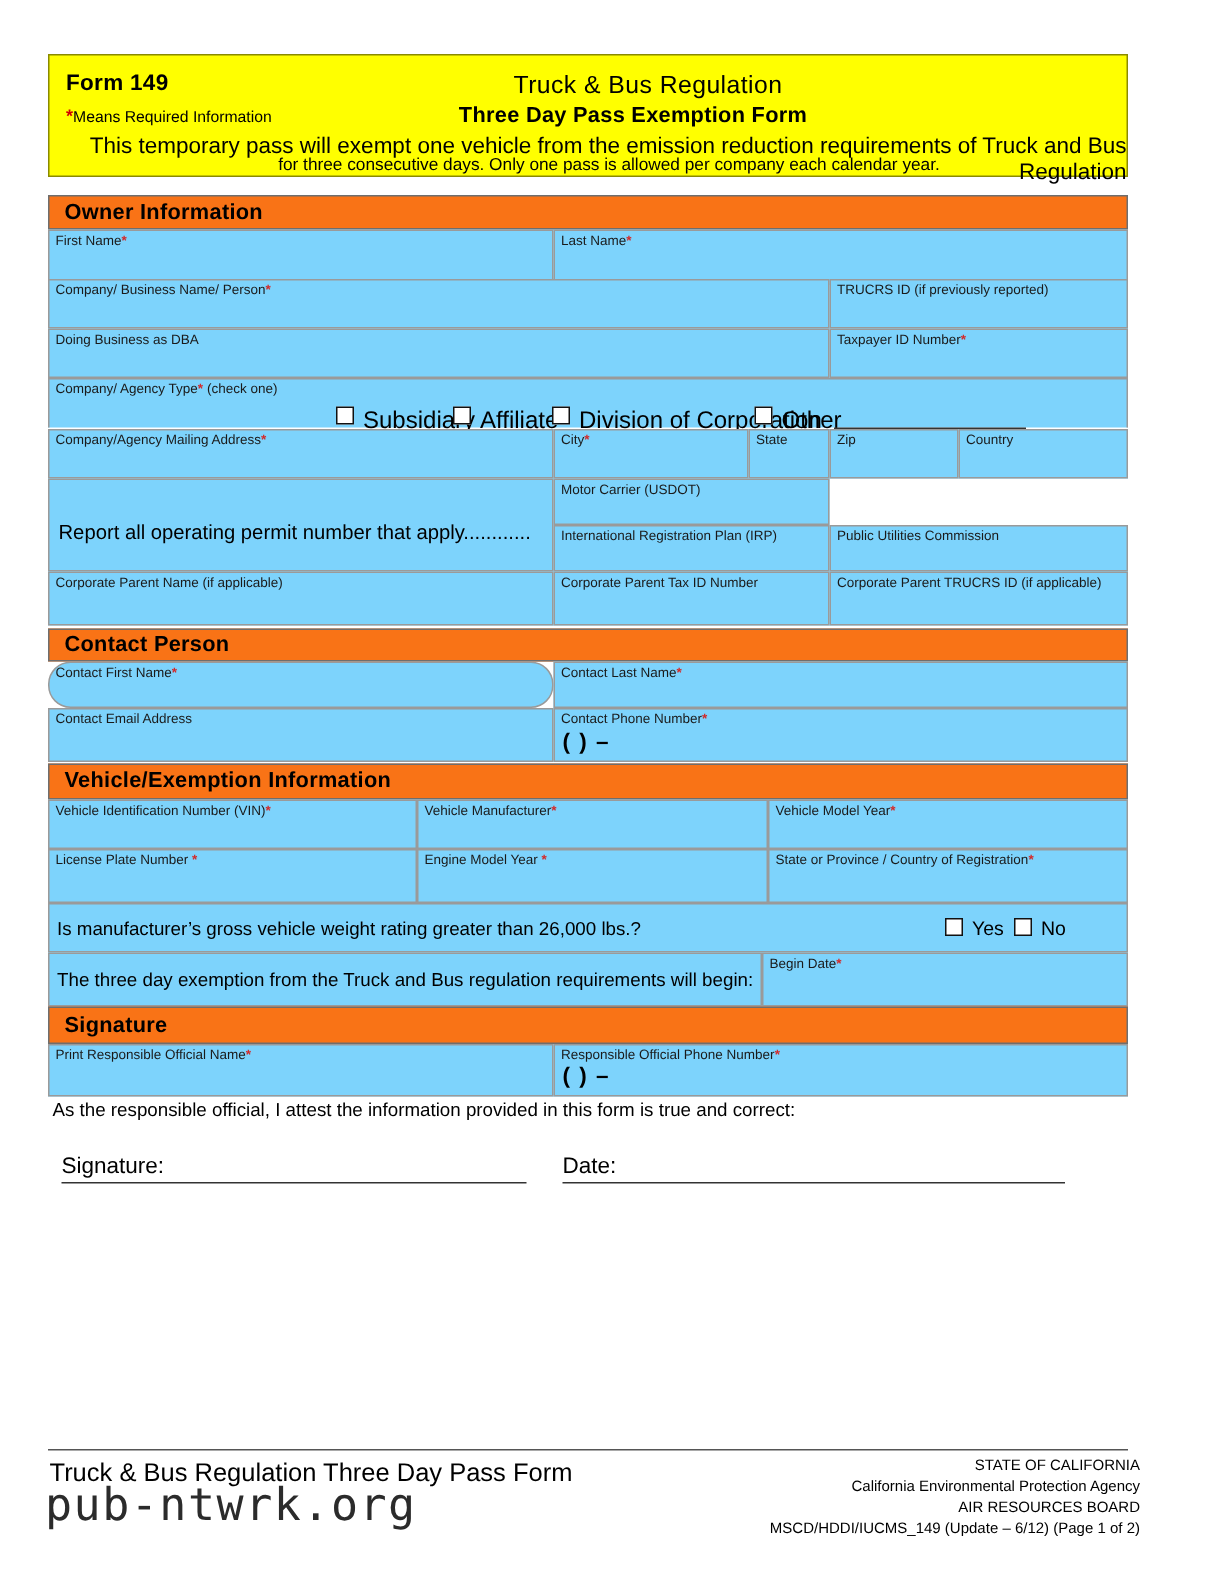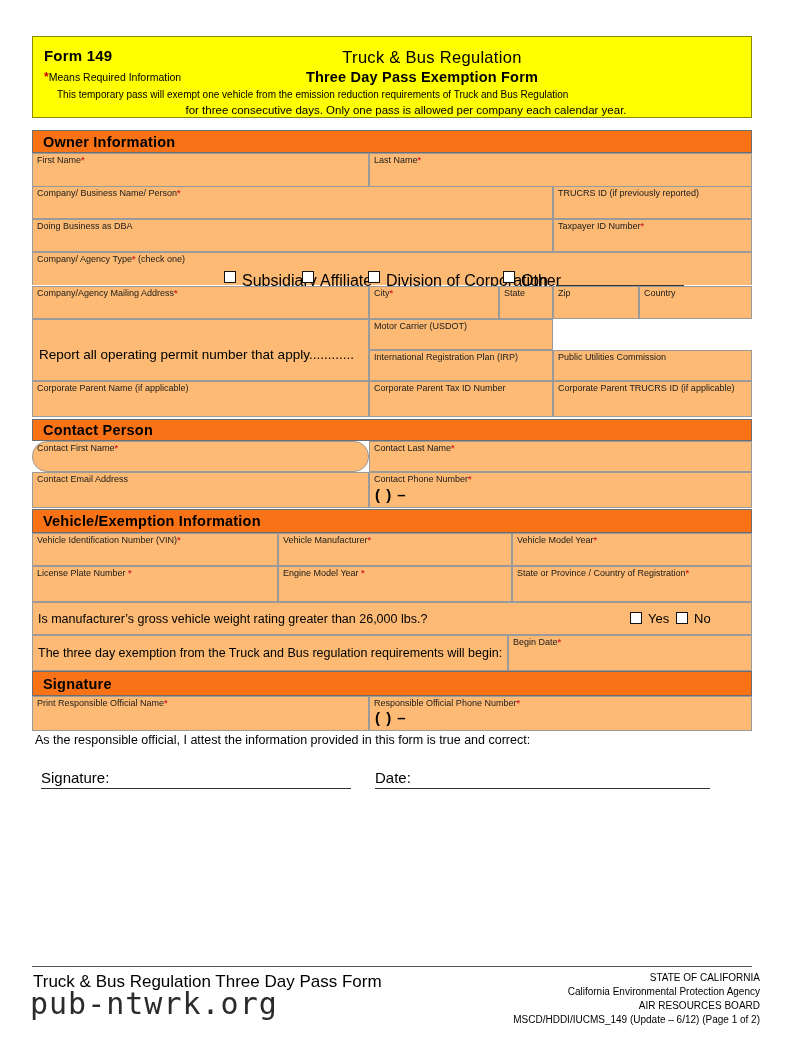--- a/index.html
+++ b/index.html
@@ -60,22 +60,22 @@
     left: 0; right: 0; top: 32px;
     text-align: center;
     font-size: 14.5px;
     font-weight: bold;
     letter-spacing: .2px;
     padding-left: 60px;
   }
   .hdr-sub1 {
     position: absolute;
     left: 0; right: 0; top: 52px;
-    text-align: left;
-    font-size: 10px;
+    text-align: right;
+    font-size: 15px;
     padding-left: 24px;
   }
   .hdr-sub2 {
     position: absolute;
     left: 0; right: 0; top: 67px;
     text-align: center;
     font-size: 11.5px;
     padding-left: 28px;
   }
 
@@ -93,21 +93,21 @@
     font-size: 14.5px;
     font-weight: bold;
     letter-spacing: .2px;
     white-space: nowrap;
   }
 
   .cell {
     position: absolute;
     box-sizing: border-box;
     border: 1px solid #9a9a9a;
-    background: #fdba74;
+    background: #7dd3fc;
   }
   .cell > .lbl {
     position: absolute;
     left: 4px; top: 1px;
     font-size: 9px;
     line-height: 11px;
     white-space: nowrap;
     color: #1a1a1a;
   }
   .ast { color: #d32a2a; font-weight: bold; }

